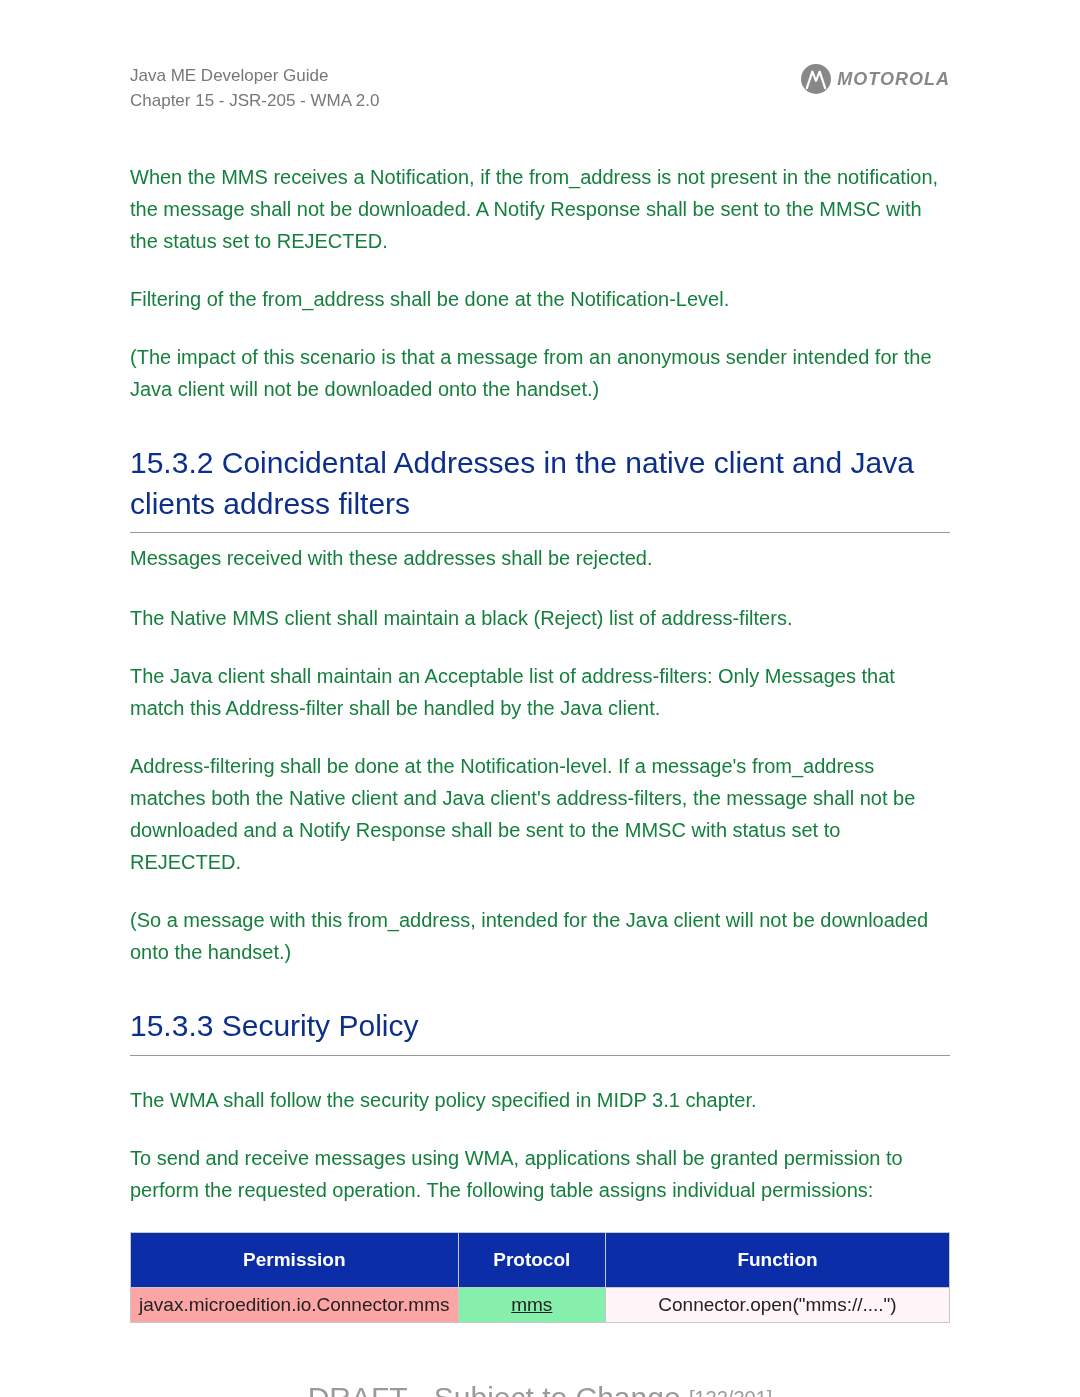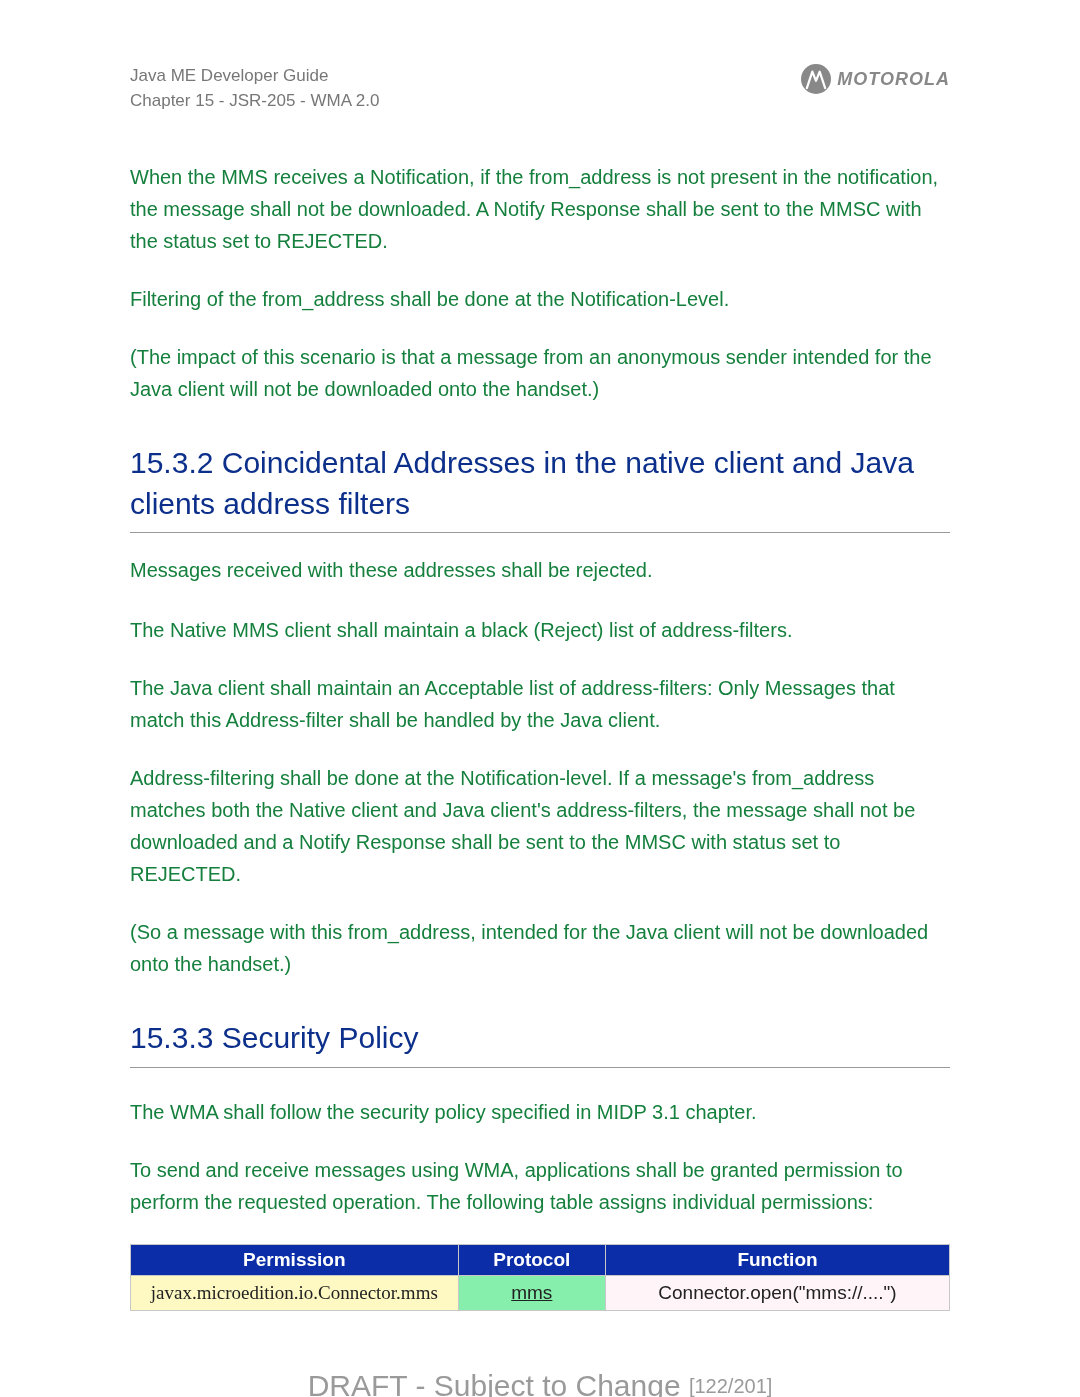--- a/index.html
+++ b/index.html
@@ -54,45 +54,45 @@
     font-size: 20px;
     line-height: 1.6;
     color: #15803d;
     margin: 0 0 26px 0;
   }
   h2.section {
     color: #0b2f8a;
     font-size: 30px;
     font-weight: 400;
     line-height: 1.35;
-    margin: 38px 0 21px 0;
+    margin: 38px 0 9px 0;
     padding-bottom: 8px;
     border-bottom: 1px solid #999;
   }
   table.permissions {
     width: 100%;
     border-collapse: collapse;
     font-size: 19px;
     margin-top: 6px;
   }
   table.permissions th {
     background: #0b2ea8;
     color: #ffffff;
     font-weight: bold;
-    padding: 4px 8px;
+    padding: 16px 8px;
     border: 1px solid #c7c7c7;
     text-align: center;
   }
   table.permissions td {
     border: 1px solid #c7c7c7;
     padding: 6px 8px;
     text-align: center;
     vertical-align: top;
   }
-  td.perm-cell { background: #fef9c3; font-family: Liberation Serif, serif; }
+  td.perm-cell { background: #fca5a5; }
   td.proto-cell { background: #86efac; text-decoration: underline; }
   td.func-cell { background: #fff4f8; }
   .footer {
     margin-top: 58px;
     text-align: center;
     color: #9a9a9a;
     font-size: 30px;
   }
   .footer .pageno {
     font-size: 20px;

